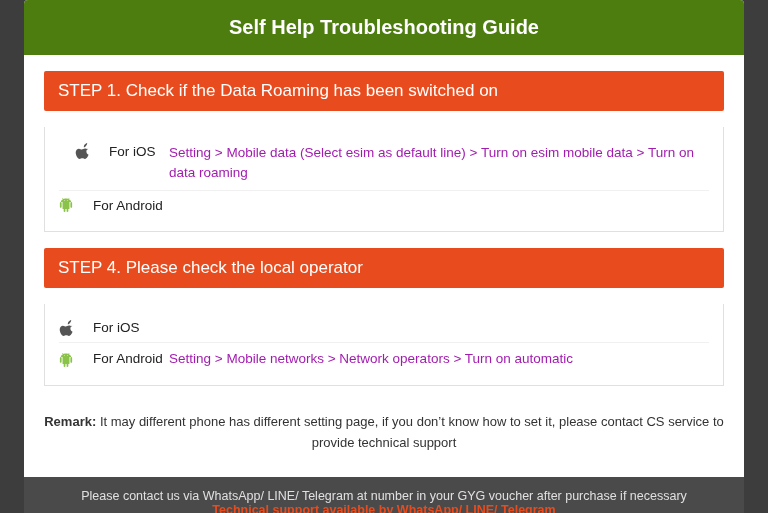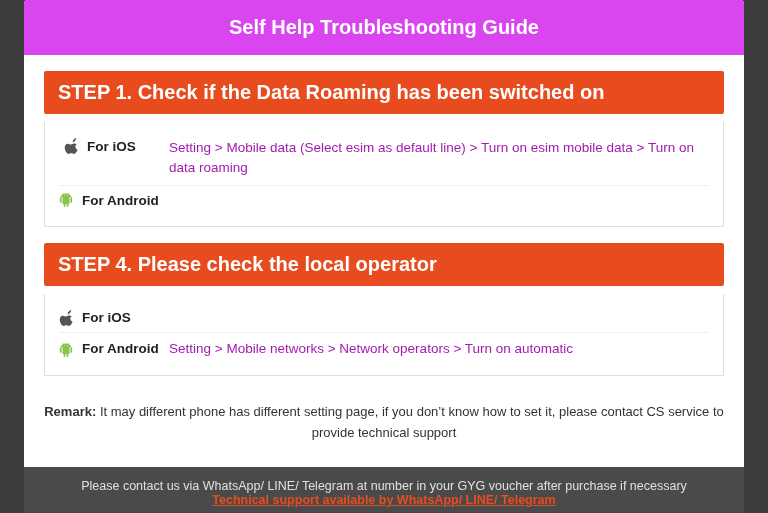--- a/index.html
+++ b/index.html
@@ -12,40 +12,40 @@
       min-height: 513px;
       width: 768px;
     }
     .card {
       background: #fff;
       width: 720px;
       border-radius: 4px;
       overflow: hidden;
     }
     .card-header {
-      background: #d946ef;
+      background: #4d7c0f;
       padding: 16px 20px;
       text-align: center;
     }
     .card-header h1 {
       color: #fff;
       font-size: 20px;
       font-weight: bold;
     }
     .card-body {
       padding: 16px 20px;
     }
     .step-header {
       background: #e84c1e;
       color: #fff;
-      font-weight: bold;
-      font-size: 20px;
+      font-weight: normal;
+      font-size: 17px;
       padding: 10px 14px;
       border-radius: 2px;
-      margin-bottom: 8px;
+      margin-bottom: 16px;
     }
     .step-content {
       border: 1px solid #e0e0e0;
       border-top: none;
       padding: 10px 14px;
       margin-bottom: 16px;
     }
     .step-row {
       display: flex;
       align-items: flex-start;
@@ -54,24 +54,24 @@
       font-size: 13.5px;
     }
     .step-row:last-child {
       border-bottom: none;
       align-items: center;
     }
     .platform-label {
       display: flex;
       align-items: center;
       min-width: 110px;
-      font-weight: bold;
+      font-weight: normal;
       font-size: 13.5px;
       color: #222;
-      gap: 5px;
+      gap: 16px;
     }
     .platform-icon {
       font-size: 16px;
     }
     .step-text {
       color: #a21caf;
       line-height: 1.5;
       flex: 1;
     }
     .remark-section {

